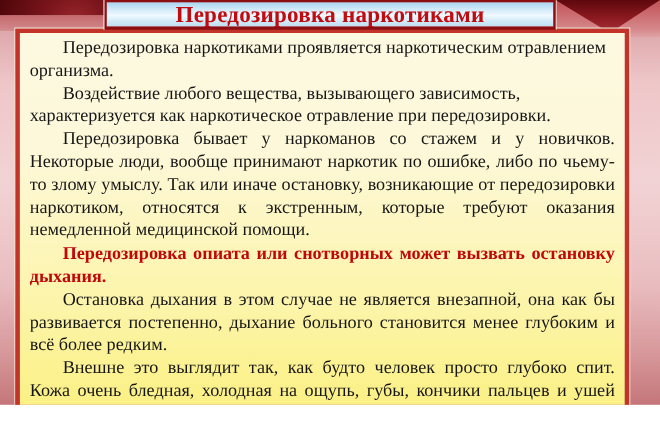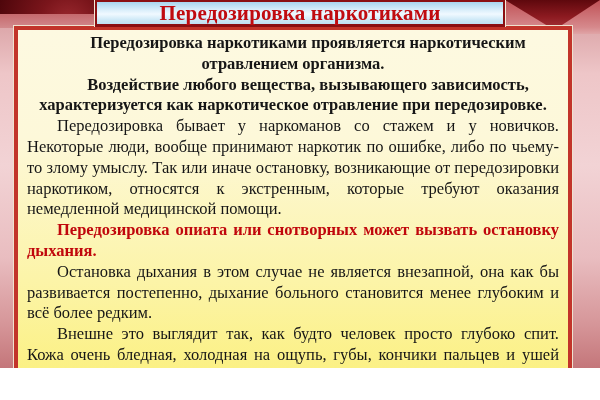--- a/index.html
+++ b/index.html
@@ -71,21 +71,21 @@
     overflow: hidden;
     z-index: 2;
   }
   .para {
     font-size: 16.5px;
     line-height: 20.8px;
     color: #161616;
     text-indent: 30px;
     text-align: justify;
   }
-  .para.align-left { text-align: center; font-weight: bold; }
+  .para.align-left { text-align: left; }
   .para.emphasis {
     color: #c0070c;
     font-weight: bold;
   }
 </style>
 </head>
 <body>
 
 <div class="slide">
 
@@ -99,20 +99,20 @@
     <div class="seam seam2"></div>
     <div class="seam seam3"></div>
   </div>
 
   <div class="title-bar">
     <span class="title-text">Передозировка наркотиками</span>
   </div>
 
   <div class="content-box">
     <p class="para align-left">Передозировка наркотиками проявляется наркотическим отравлением организма.</p>
-    <p class="para align-left">Воздействие любого вещества, вызывающего зависимость, характеризуется как наркотическое отравление при передозировке.</p>
+    <p class="para align-left">Воздействие любого вещества, вызывающего зависимость, характеризуется как наркотическое отравление при передозировки.</p>
     <p class="para">Передозировка бывает у наркоманов со стажем и у новичков. Некоторые люди, вообще принимают наркотик по ошибке, либо по чьему-то злому умыслу. Так или иначе остановку, возникающие от передозировки наркотиком, относятся к экстренным, которые требуют оказания немедленной медицинской помощи.</p>
     <p class="para emphasis">Передозировка опиата или снотворных может вызвать остановку дыхания.</p>
     <p class="para">Остановка дыхания в этом случае не является внезапной, она как бы развивается постепенно, дыхание больного становится менее глубоким и всё более редким.</p>
     <p class="para">Внешне это выглядит так, как будто человек просто глубоко спит. Кожа очень бледная, холодная на ощупь, губы, кончики пальцев и ушей синюшной окраски.</p>
   </div>
 
 </div>
 
 </body></html>

